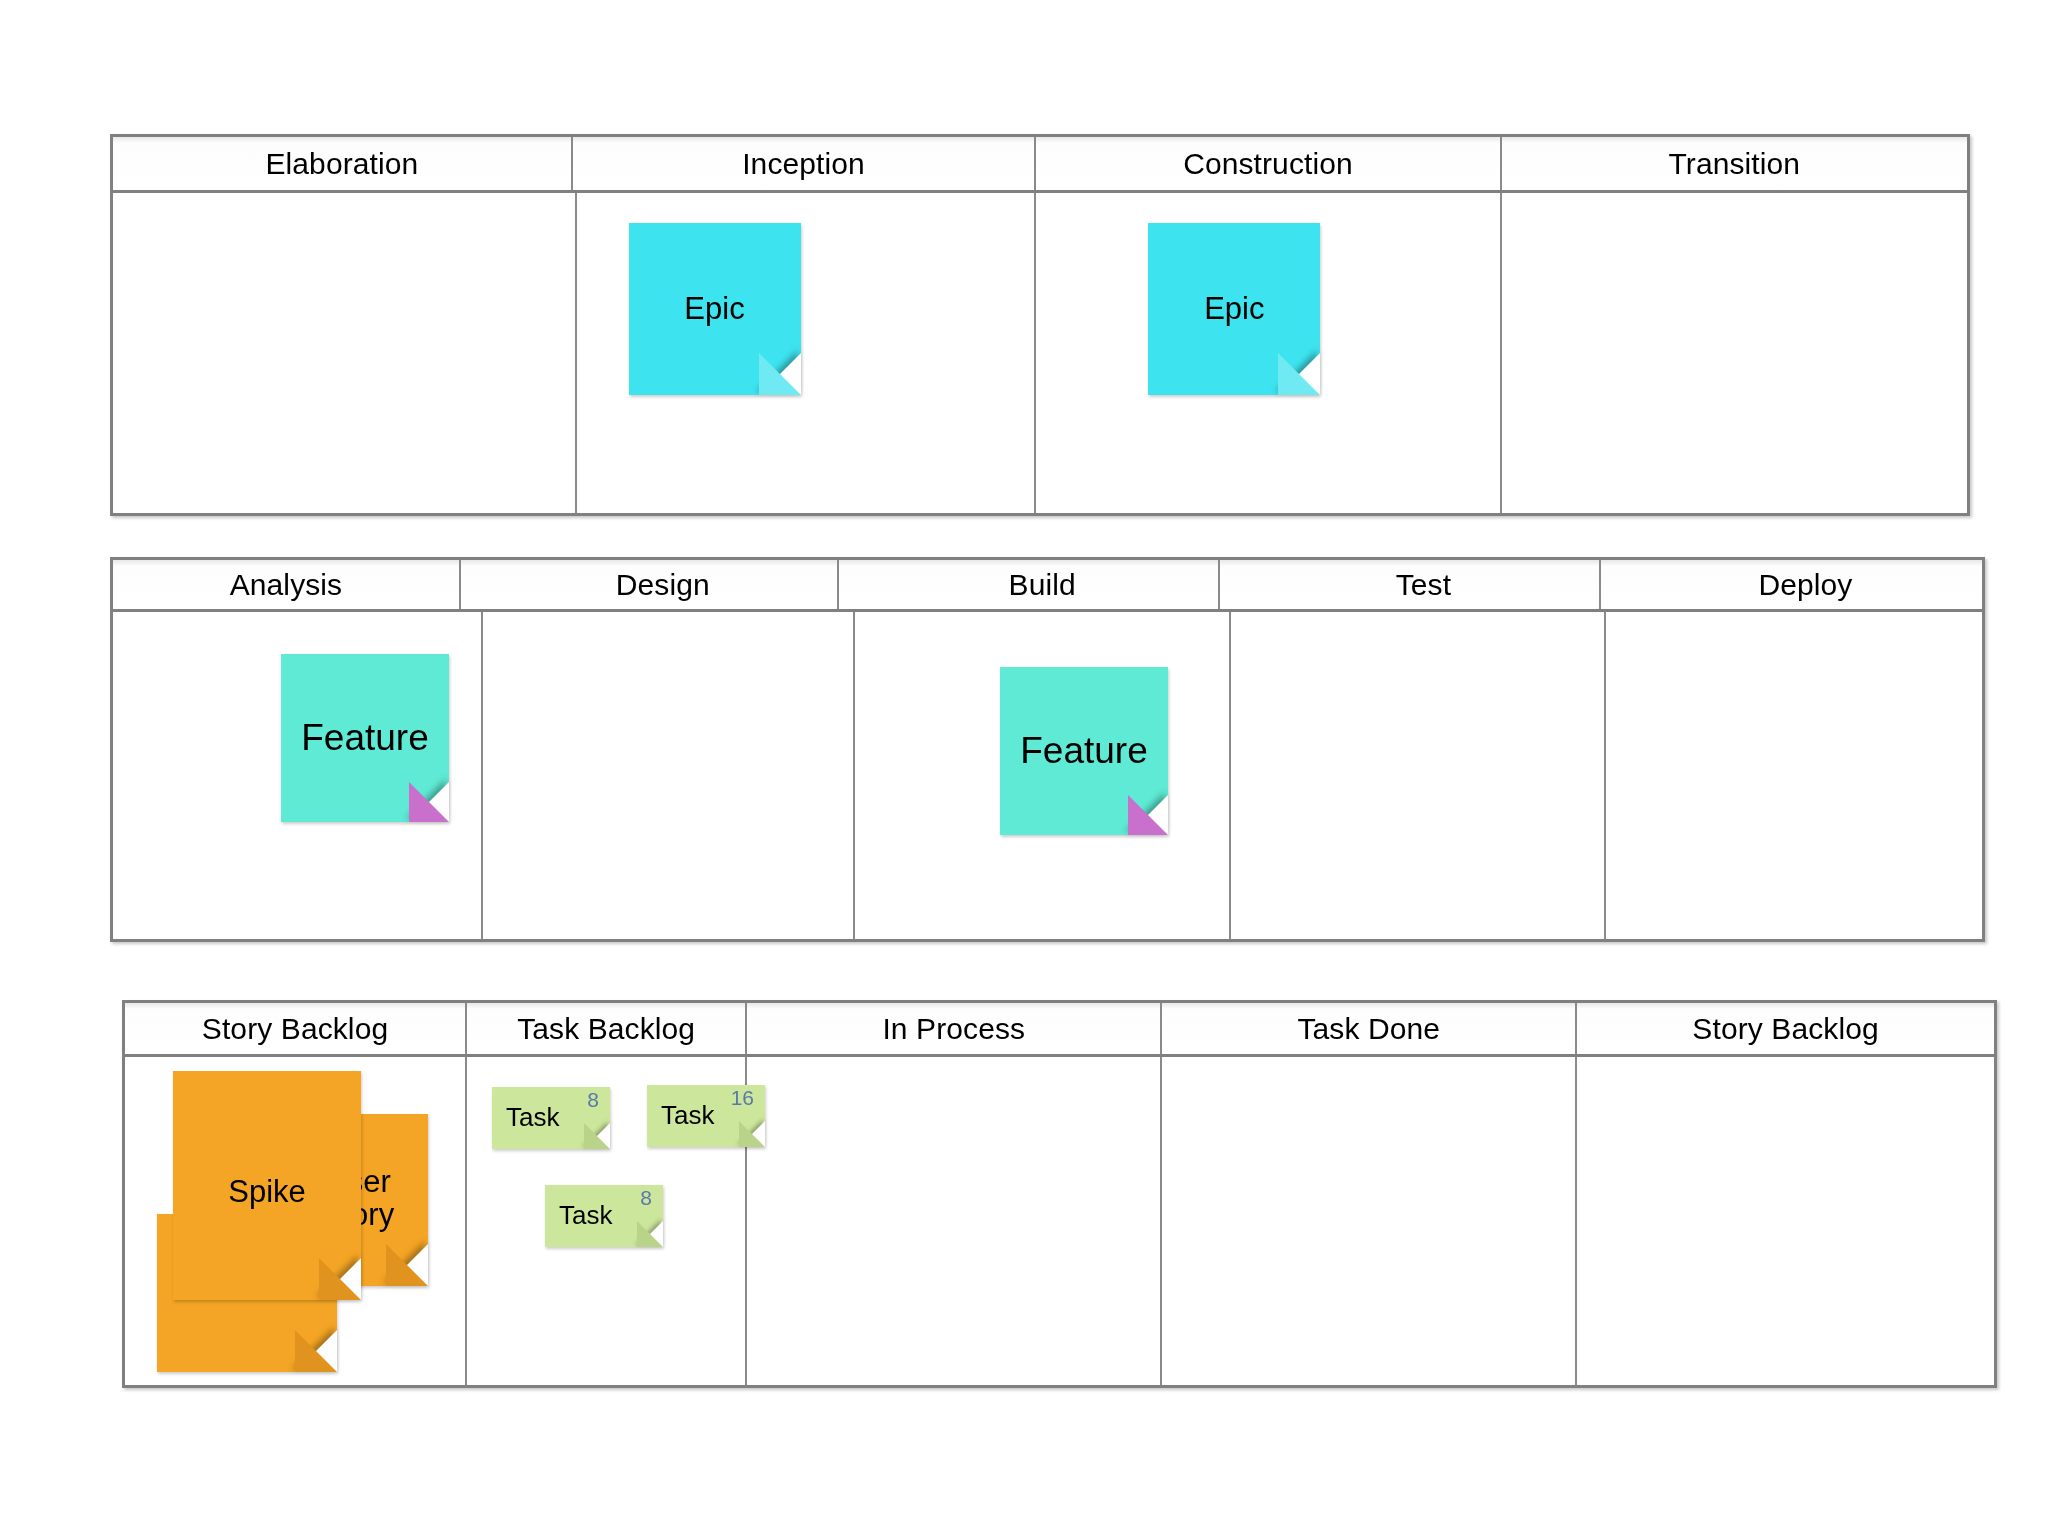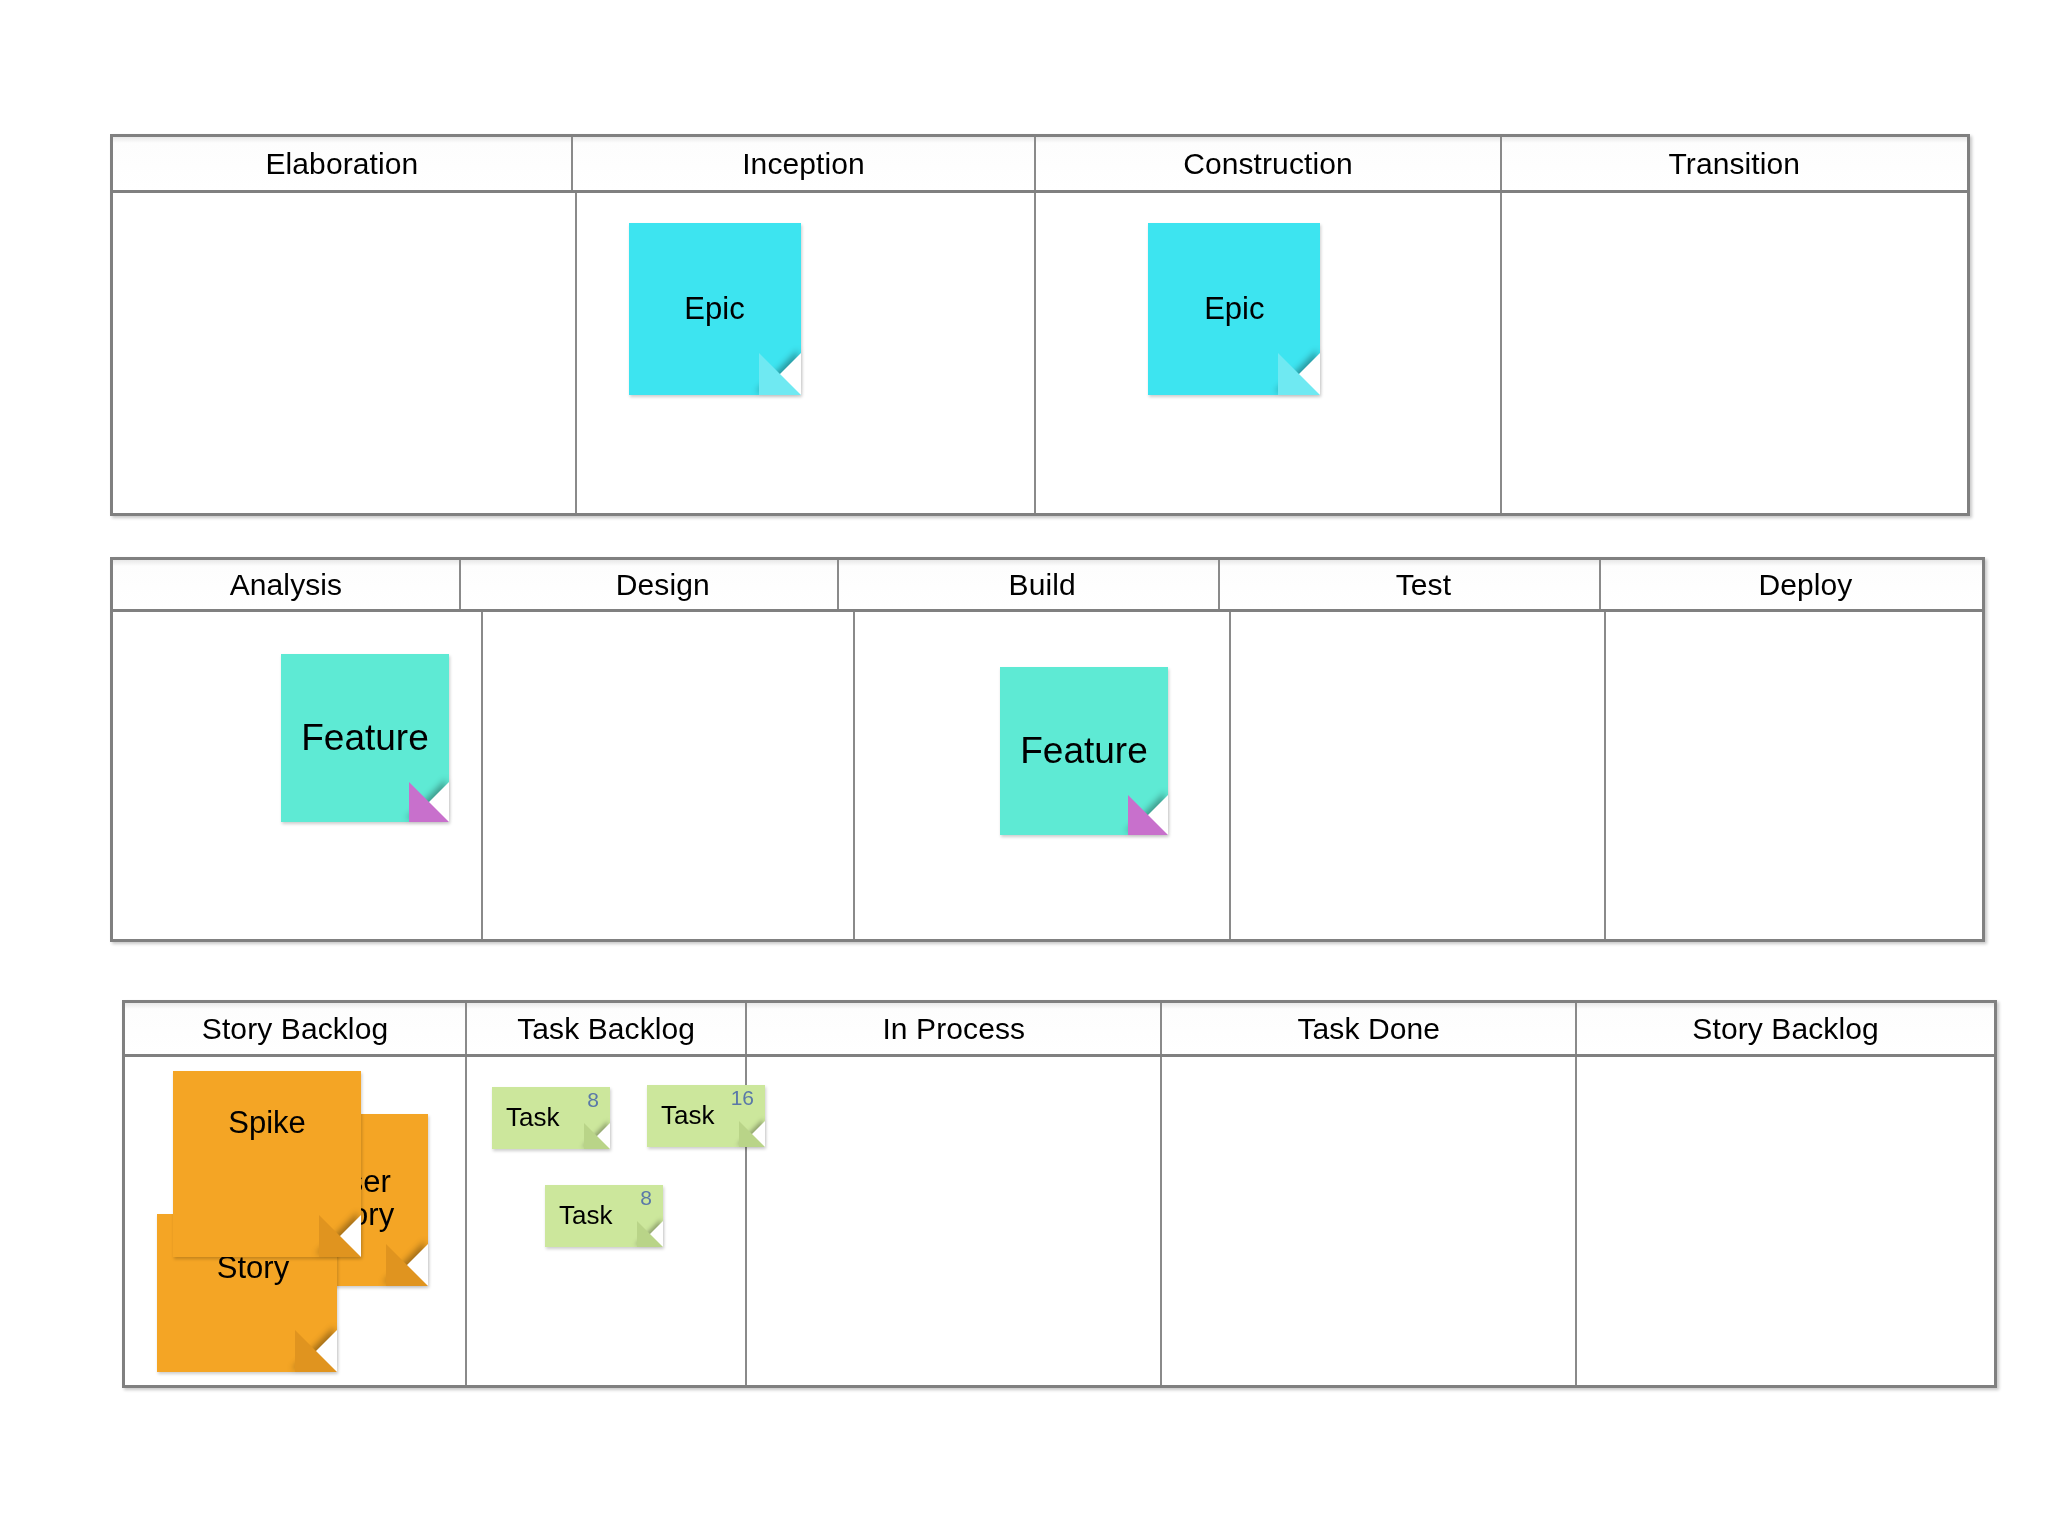--- a/index.html
+++ b/index.html
@@ -295,21 +295,21 @@
         <span class="fold"></span>
         <span class="fold-inner"></span>
       </div>
 
       <div class="note note-orange" style="left:32px; top:157px; width:180px; height:158px; align-items:flex-start; padding-top:38px; z-index:2;padding-left:12px;">
         <span class="note-label">Story</span>
         <span class="fold"></span>
         <span class="fold-inner"></span>
       </div>
 
-      <div class="note note-orange" style="left:48px; top:14px; width:188px; height:186px; align-items:flex-start; padding-top:36px; z-index:3;">
+      <div class="note note-orange" style="left:48px; top:14px; width:188px; height:229px; align-items:flex-start; padding-top:105px; z-index:3;">
         <span class="note-label">Spike</span>
         <span class="fold"></span>
         <span class="fold-inner"></span>
       </div>
     </div>
 
     <div class="col-cell" style="width:15.0%;">
       <div class="note note-task" style="left:25px; top:30px;">
         <span class="note-label">Task</span>
         <span class="points">8</span>

